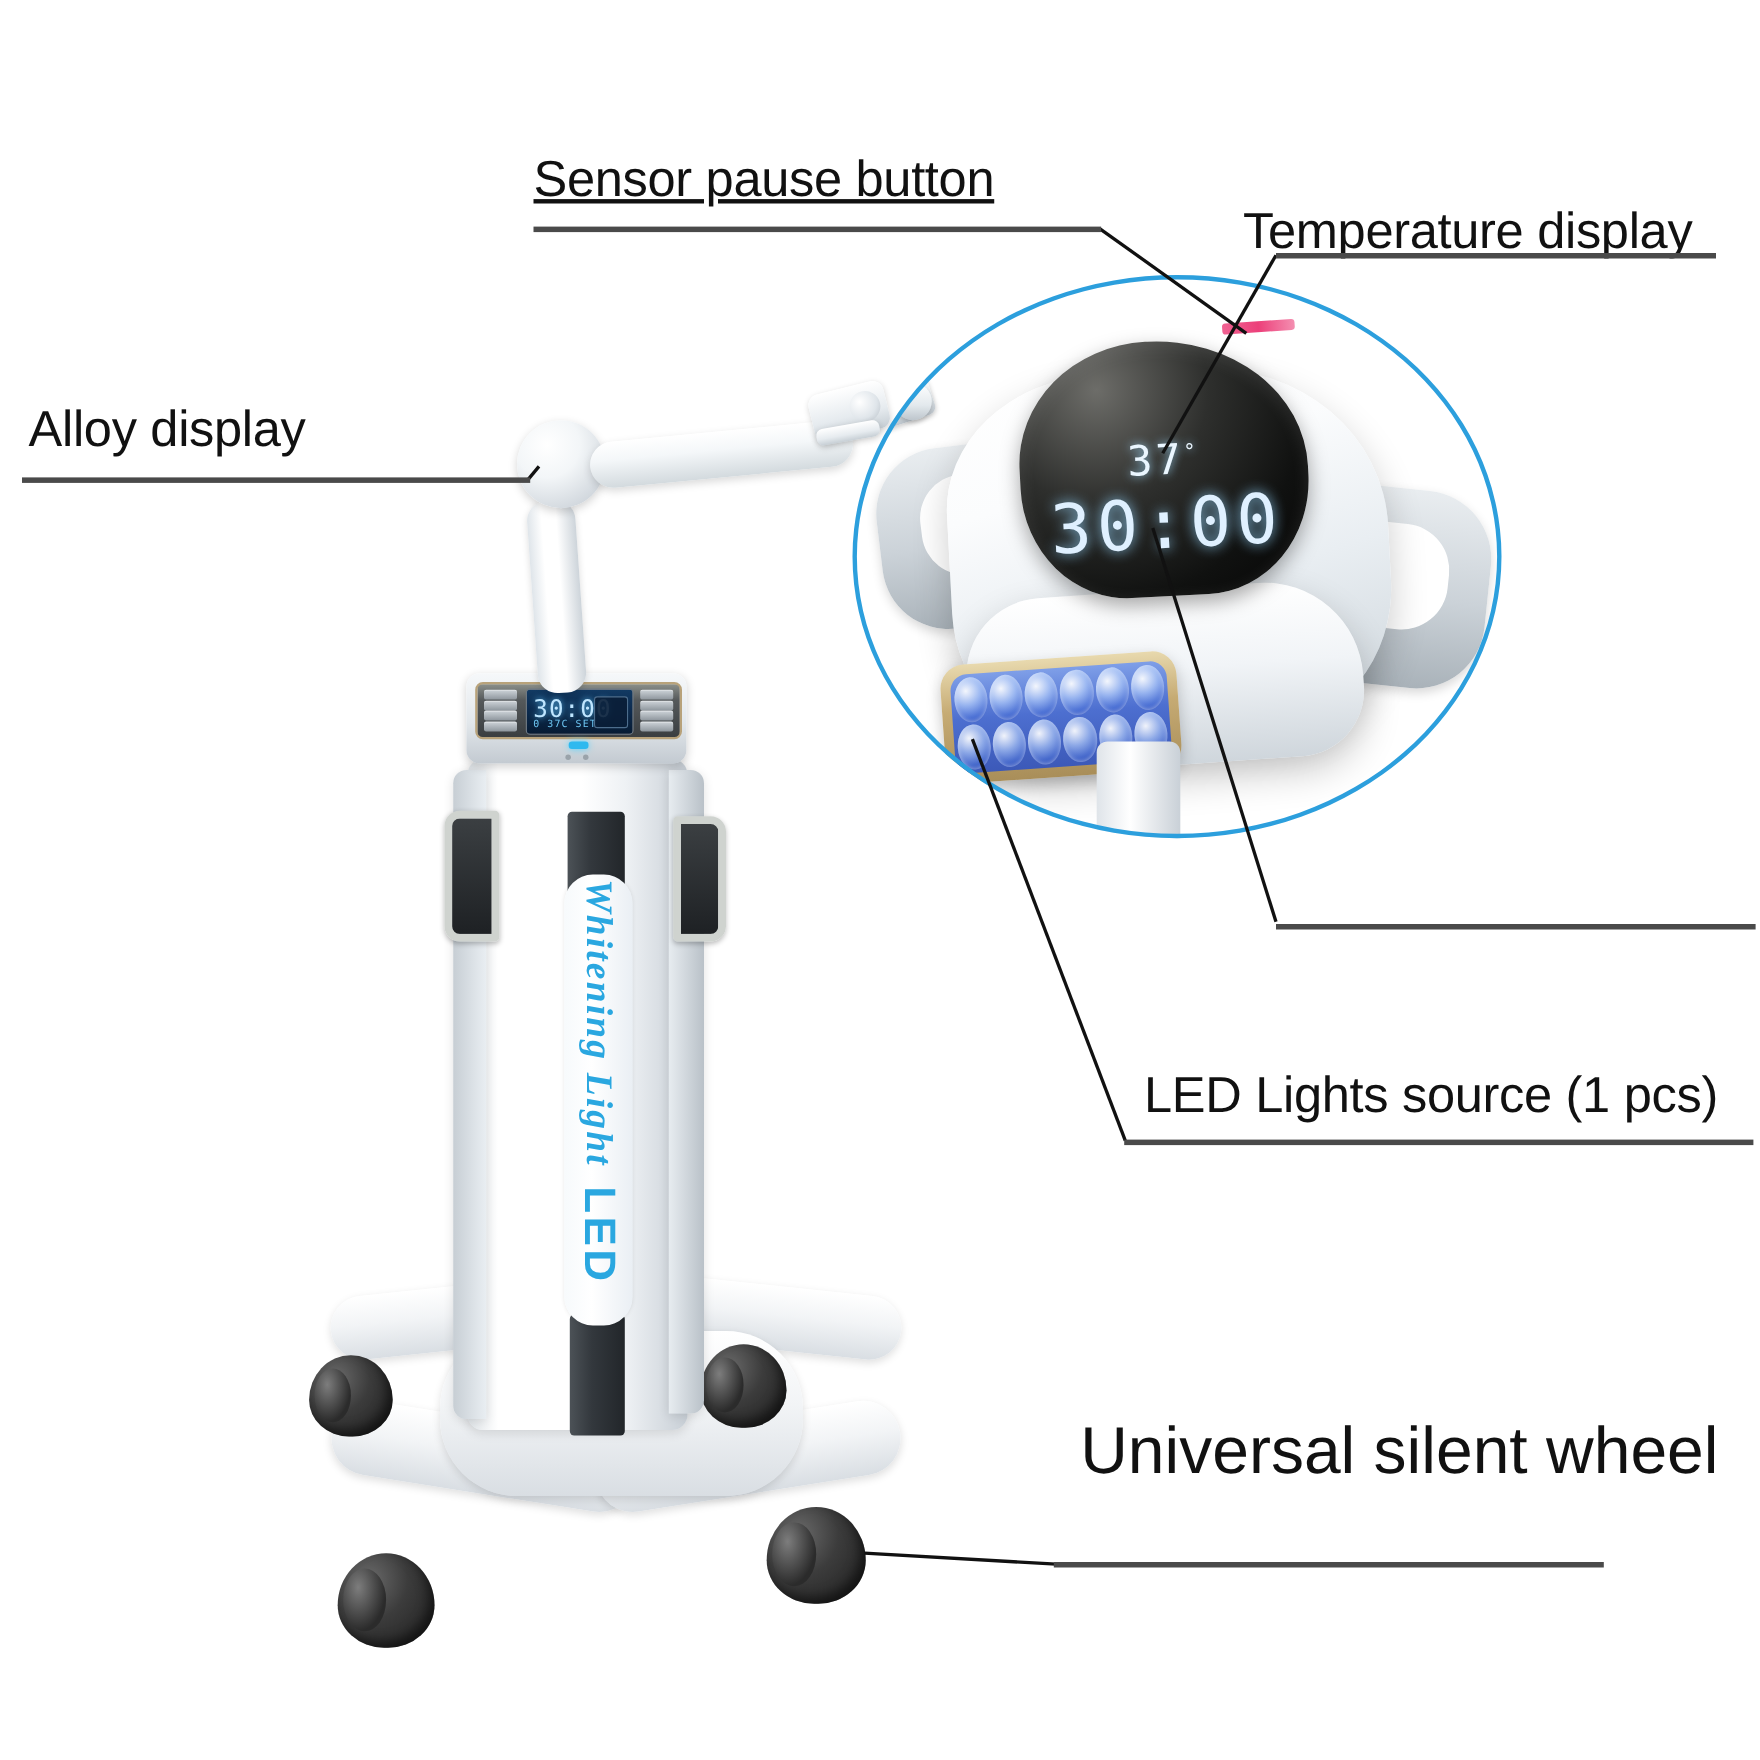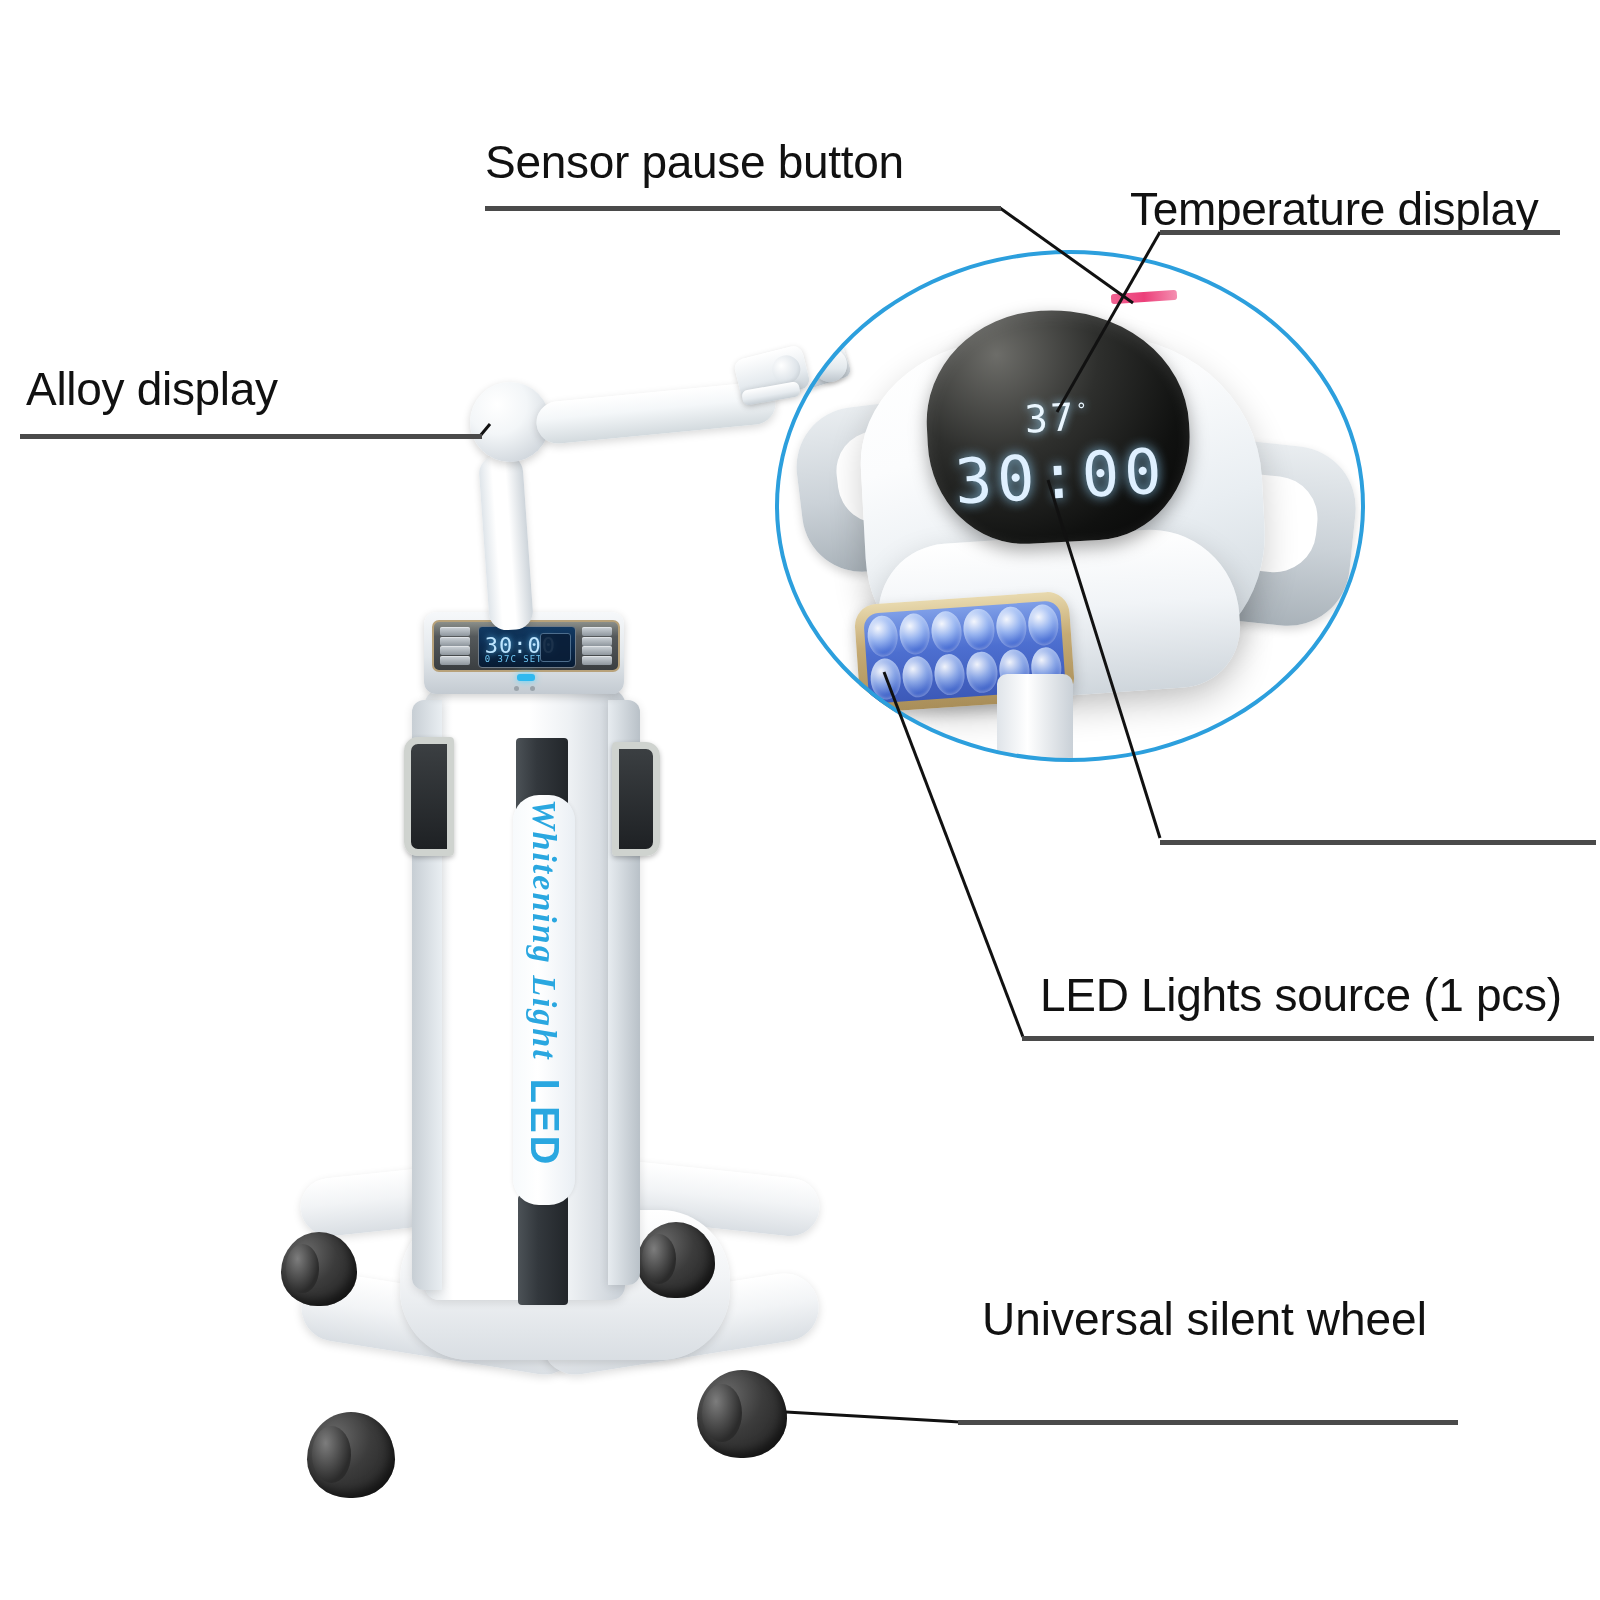--- a/index.html
+++ b/index.html
@@ -8,21 +8,21 @@
     background:#ffffff;
     font-family:"Liberation Sans", sans-serif;
     overflow:hidden;
     position:relative;
   }
   #stage{position:absolute;inset:0;width:1600px;height:1600px;}
 
   
   .callout{position:absolute;white-space:pre;color:#111;font-weight:400;}
   .callout.l1{font-size:46px;letter-spacing:-0.3px;}
-  .callout.l2{font-size:46px;line-height:58px;}
+  .callout.l2{font-size:60px;line-height:58px;}
 
   
   .rule{position:absolute;height:5px;background:#4a4a4a;}
 
   
   svg.overlay{position:absolute;left:0;top:0;width:1600px;height:1600px;pointer-events:none;}
 
   
   .mach{position:absolute;}
 
@@ -268,21 +268,21 @@
 
     <path d="M 480 436 L 490 424" stroke="#111" stroke-width="3" fill="none"></path>
 
     <path d="M 1048 480 L 1160 838" stroke="#111" stroke-width="3" fill="none"></path>
 
     <path d="M 884 672 L 1023 1037" stroke="#111" stroke-width="3" fill="none"></path>
 
     <path d="M 960 1422 L 786 1412" stroke="#111" stroke-width="3" fill="none"></path>
   </svg>
 
-  <div class="callout l1" style="left:485px;top:135px;">Sensor pause button</div>
+  <div class="callout l1" style="left:485px;top:135px;text-decoration:underline;">Sensor pause button</div>
   <div class="rule" style="left:485px;top:206px;width:516px;"></div>
 
   <div class="callout l1" style="left:1130px;top:182px;">Temperature display</div>
   <div class="rule" style="left:1160px;top:230px;width:400px;"></div>
 
   <div class="callout l1" style="left:26px;top:362px;">Alloy display</div>
   <div class="rule" style="left:20px;top:434px;width:462px;"></div>
 
   <div class="rule" style="left:1160px;top:840px;width:436px;"></div>
 

